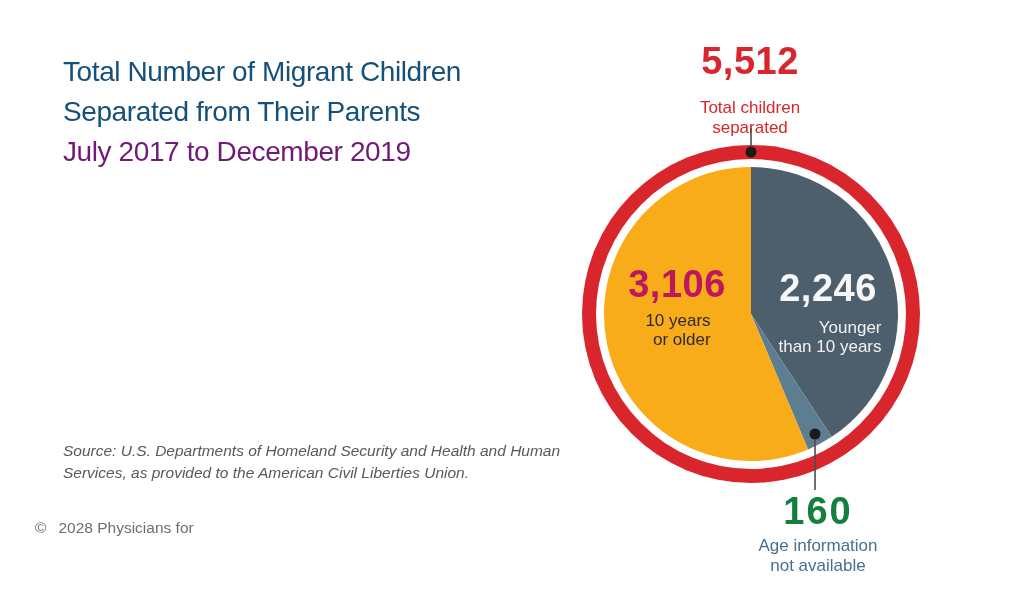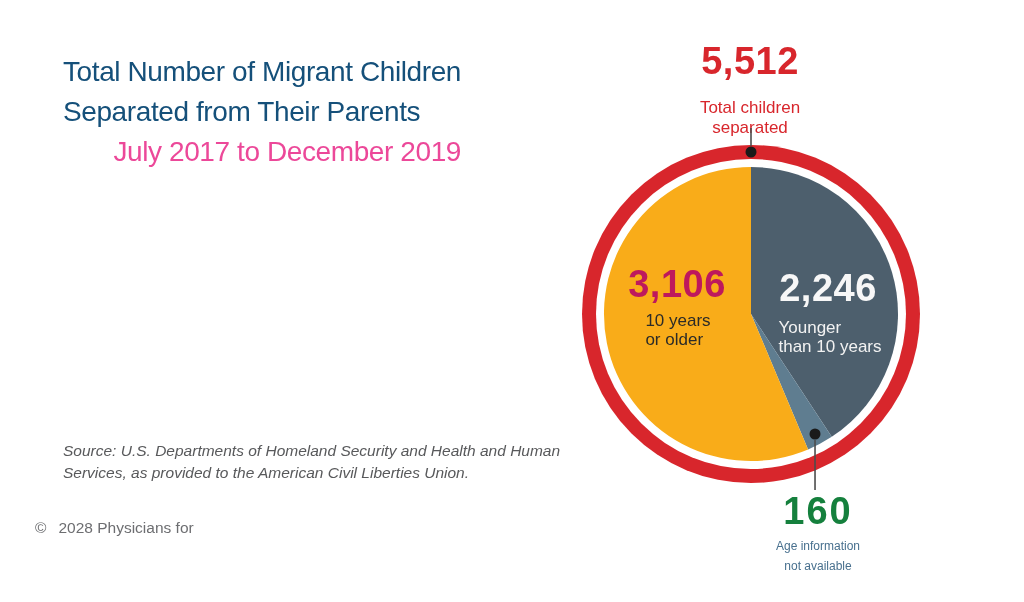--- a/index.html
+++ b/index.html
@@ -13,21 +13,21 @@
   
   .title-block{position:absolute;left:63px;top:52px;}
   .title-line{
     display:block;
     font-size:28px;line-height:40px;letter-spacing:-0.4px;
     color:#15507A;font-weight:400;
   }
   .subtitle-line{
     display:block;
     font-size:28px;line-height:40px;letter-spacing:-0.4px;
-    color:#ec4899;font-weight:400;text-align:right;
+    color:#701a75;font-weight:400;
   }
   
   .total-annotation{
     position:absolute;left:750px;top:40px;
     transform:translateX(-50%);
     text-align:center;
   }
   .total-value{
     font-size:38px;font-weight:700;letter-spacing:0.5px;
     color:#D8262C;line-height:42px;
@@ -44,38 +44,38 @@
   }
   
   .pie-label-value{
     position:absolute;transform:translate(-50%,-50%);
     font-size:38px;font-weight:700;letter-spacing:0.5px;white-space:nowrap;
   }
   .value-older{left:677px;top:284px;color:#be185d;text-align:right;}
   .value-younger{left:828px;top:288px;color:#F7F7F7;}
   .pie-label-desc{
     position:absolute;transform:translateX(-50%);
-    font-size:17px;line-height:19px;text-align:left;white-space:nowrap;
+    font-size:17px;line-height:19px;text-align:right;white-space:nowrap;
   }
   .desc-older{left:678px;top:311px;color:#2B2B28;}
   .desc-younger{left:830px;top:318px;color:#F2F2F2;}
   .pie-label-desc span{display:block;}
   
   .annot-160{
     position:absolute;left:818px;top:492px;
     transform:translateX(-50%);
     text-align:center;
   }
   .annot-160 .value{
     font-size:38px;font-weight:700;letter-spacing:2px;
     color:#15803d;line-height:38px;
   }
   .annot-160 .desc{
     margin-top:6px;
-    font-size:12px;line-height:20px;color:#48708E;white-space:nowrap;
+    font-size:17px;line-height:20px;color:#48708E;white-space:nowrap;
   }
   .annot-160 .desc span{display:block;}
   
   .source{
     position:absolute;left:63px;top:440px;
     font-style:italic;font-size:15.5px;line-height:21.5px;
     color:#58595B;
   }
   .source span{display:block;}
   

